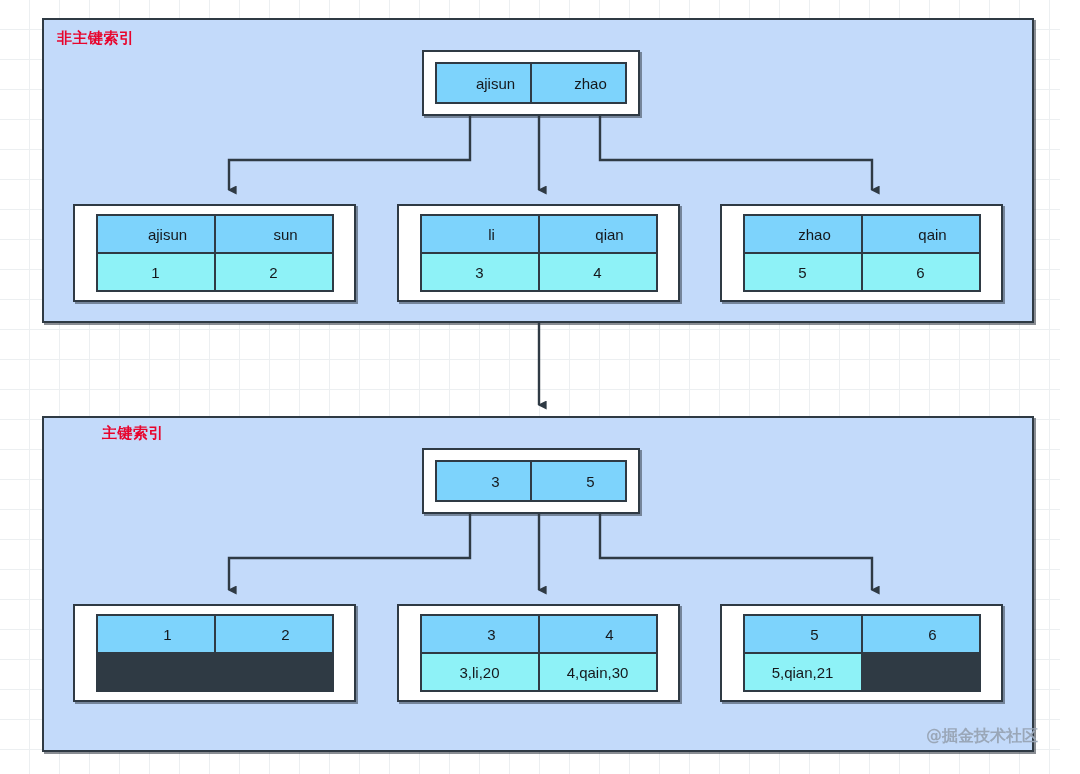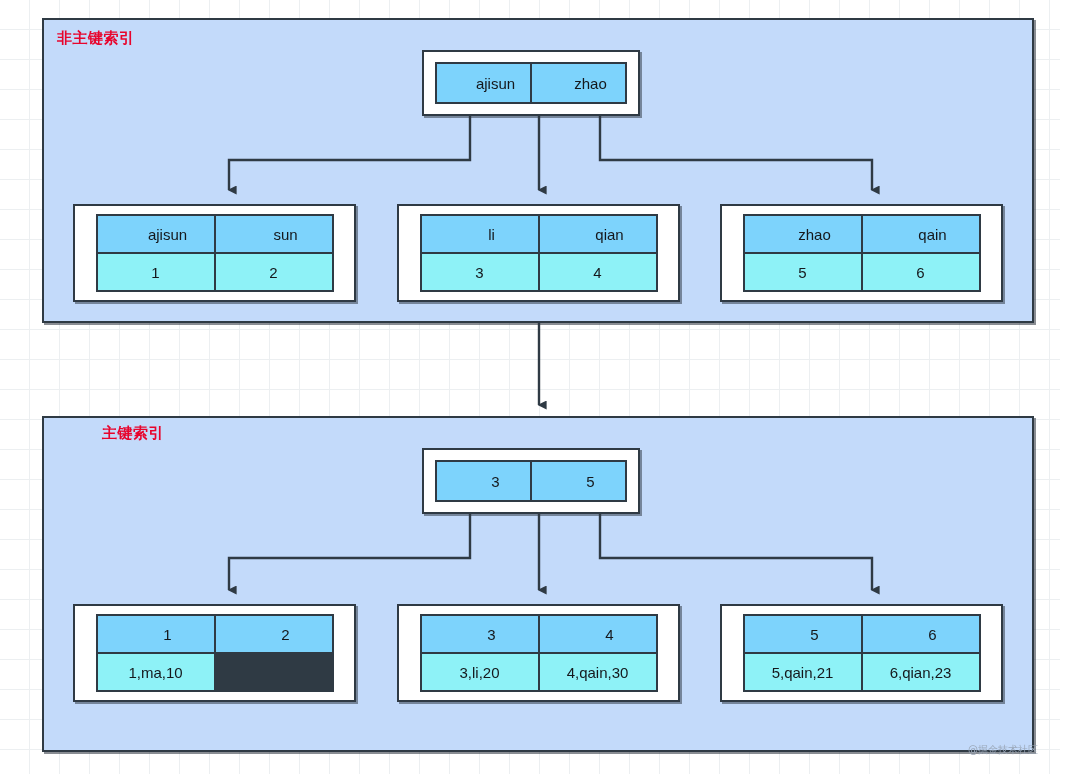--- a/index.html
+++ b/index.html
@@ -78,25 +78,26 @@
     top: 0;
     width: 1080px;
     height: 774px;
     pointer-events: none;
   }
 
   
   .watermark {
     position: absolute;
     right: 22px;
-    bottom: 17px;
-    font-size: 10px;
+    bottom: 27px;
+    font-size: 16px;
     color: #9aa7b8;
     font-family: "DejaVu Sans", "Liberation Sans", sans-serif;
     white-space: nowrap;
+    font-weight: bold;
   }
 </style>
 </head>
 <body>
 
 <div id="canvas">
 
   <div class="panel" style="left:42px; top:18px; width:992px; height:305px;"></div>
   <div class="panel-label" style="left:57px; top:29px;">非主键索引</div>
 
@@ -141,39 +142,37 @@
     <div class="node-grid" style="grid-template-columns:93px 93px; height:42px;">
       <div class="cell key">3</div>
       <div class="cell key">5</div>
     </div>
   </div>
 
   <div class="node" style="left:73px; top:604px; width:283px; height:98px;">
     <div class="node-grid" style="grid-template-columns:116px 116px; grid-template-rows:36px 36px;">
       <div class="cell key">1</div>
       <div class="cell key">2</div>
-      <div class="cell val">1,ma,10</div>
     </div>
   </div>
 
   <div class="node" style="left:397px; top:604px; width:283px; height:98px;">
     <div class="node-grid" style="grid-template-columns:116px 116px; grid-template-rows:36px 36px;">
       <div class="cell key">3</div>
       <div class="cell key">4</div>
       <div class="cell val">3,li,20</div>
       <div class="cell val">4,qain,30</div>
     </div>
   </div>
 
   <div class="node" style="left:720px; top:604px; width:283px; height:98px;">
     <div class="node-grid" style="grid-template-columns:116px 116px; grid-template-rows:36px 36px;">
       <div class="cell key">5</div>
       <div class="cell key">6</div>
-      <div class="cell val">5,qain,21</div>
-      <div class="cell val">6,qian,23</div>
+      <div class="cell val">5,qian,21</div>
     </div>
   </div>
 
   <svg id="links" viewBox="0 0 1080 774">
     <defs>
       <marker id="arrow" markerWidth="9" markerHeight="9" refX="4.5" refY="7.6" orient="auto" markerUnits="userSpaceOnUse">
         <path d="M0,0 L9,0 L4.5,9 Z" fill="#2f3a44"></path>
       </marker>
     </defs>
     <g fill="none" stroke="#2f3a44" stroke-width="2.4" stroke-linejoin="miter">

